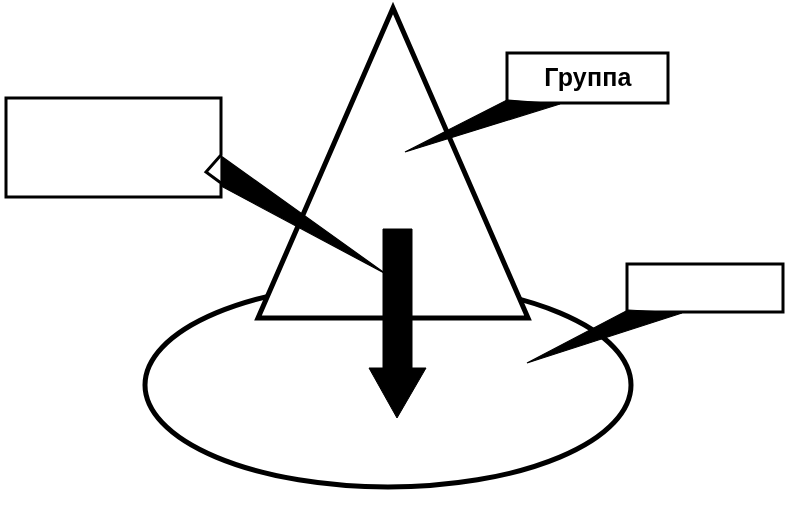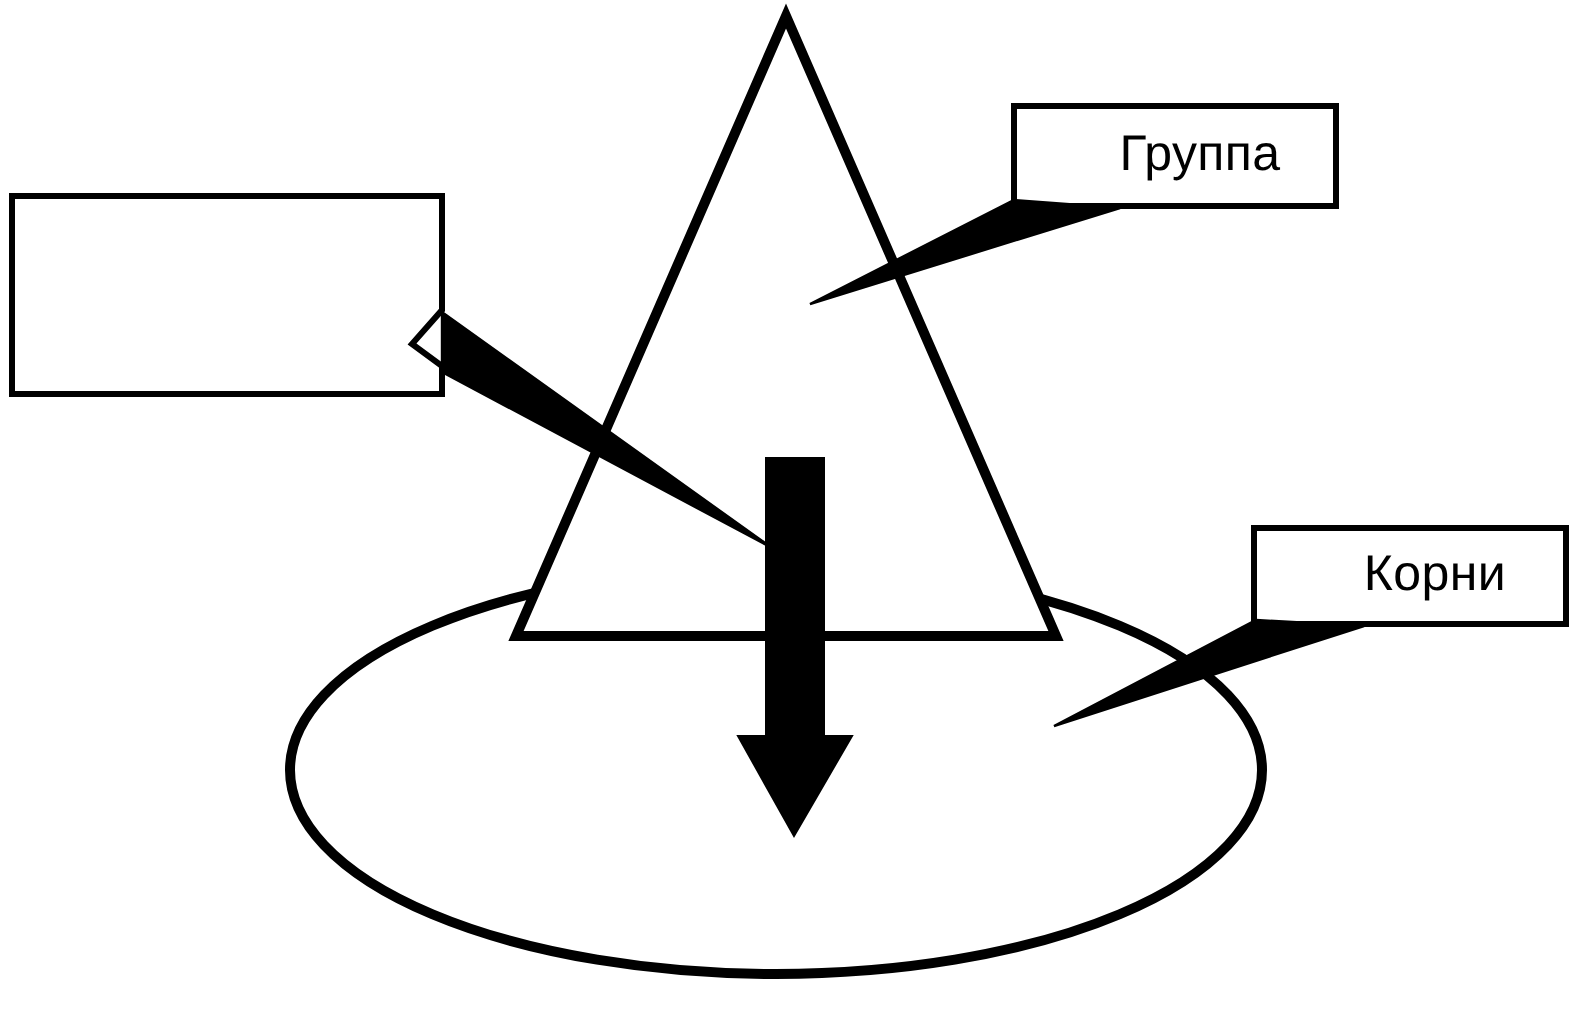--- a/index.html
+++ b/index.html
@@ -25,27 +25,26 @@
     width: 790px;
     height: 507px;
   }
   .callout-text {
     position: absolute;
     display: flex;
     align-items: center;
     justify-content: center;
     text-align: center;
     font-family: "Liberation Sans", sans-serif;
-    font-weight: normal;
+    font-weight: bold;
     color: #000000;
     line-height: 1.18;
     letter-spacing: 0.2px;
     white-space: pre-line;
     pointer-events: none;
-    padding-left: 12px;
   }
   #label-normal-situation-text {
     left: 8px;
     top: 100px;
     width: 212px;
     height: 95px;
     font-size: 25px;
   }
   #label-group-text {
     left: 509px;
@@ -84,15 +83,14 @@
     <polygon points="221,156 221,186 386,274" fill="#000000" stroke="#000000" stroke-width="1.2"></polygon>
 
     <path d="M 627,264 L 783,264 L 783,312 L 627,312 Z" fill="#ffffff" stroke="#000000" stroke-width="3"></path>
 
     <polygon points="628,310 682,313 527,363" fill="#000000" stroke="#000000" stroke-width="1.2"></polygon>
   </svg>
 
 
   <div class="callout-text" id="label-group-text">Группа</div>
 
-  <div class="callout-text" id="label-roots-text">Корни</div>
 
 </div>
 
 </body></html>

